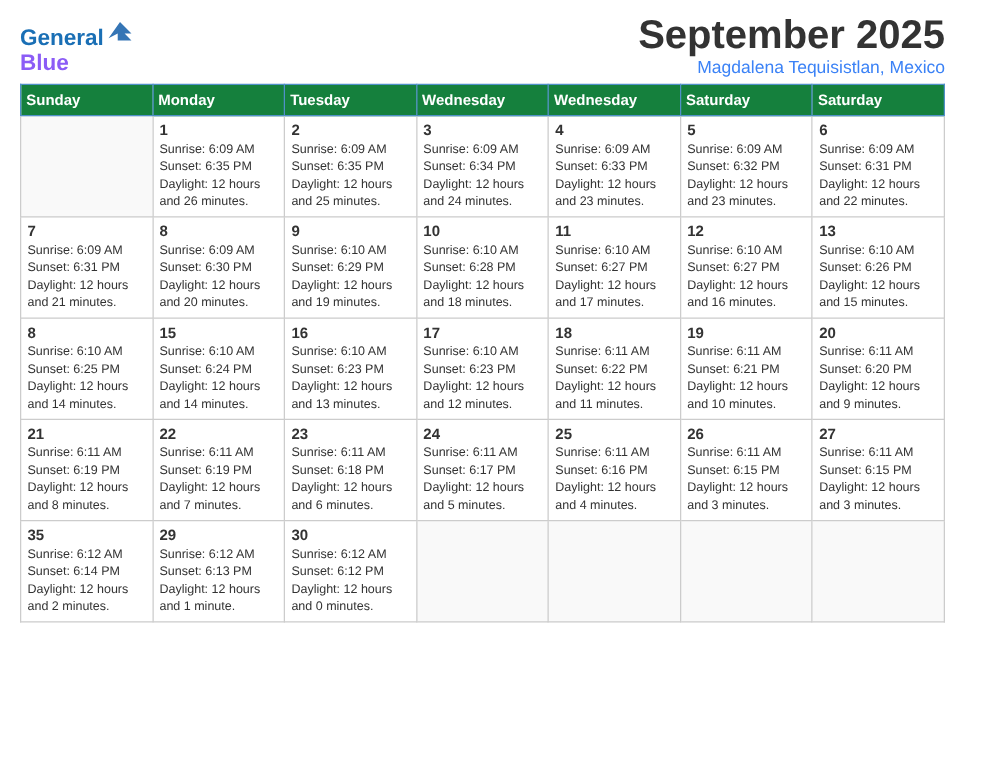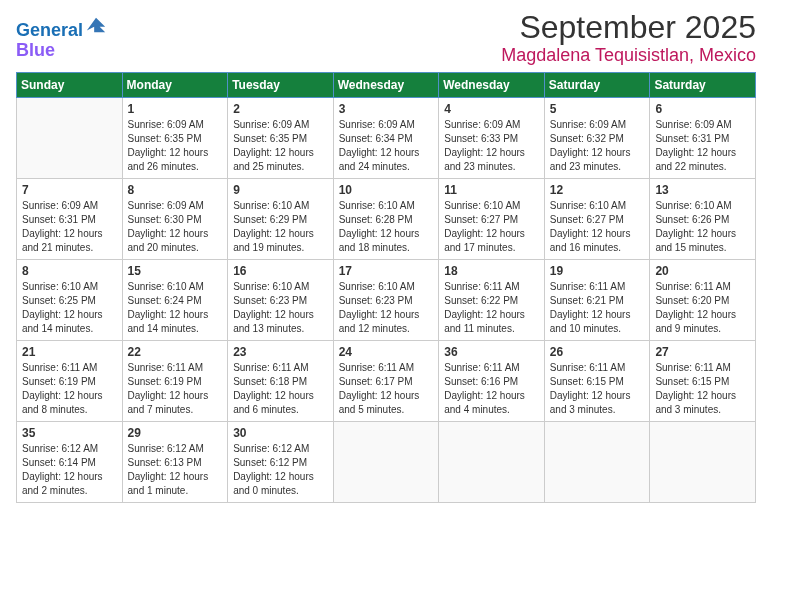--- a/index.html
+++ b/index.html
@@ -37,27 +37,27 @@
     .logo-icon {
       width: 22px;
       height: 22px;
       margin-left: 2px;
     }
     .title-block {
       text-align: right;
     }
     .main-title {
       font-size: 32px;
-      font-weight: normal;
+      font-weight: bold;
       color: #333;
       line-height: 1.1;
     }
     .subtitle {
-      font-size: 18px;
-      color: #be185d;
+      font-size: 14px;
+      color: #3b82f6;
     }
     .calendar {
       width: 100%;
       border-collapse: collapse;
       font-size: 11px;
     }
     .calendar thead tr th {
       background-color: #15803d;
       color: #fff;
       padding: 5px 4px;
@@ -221,21 +221,21 @@
           </td>
           <td>
             <span class="day-num">23</span>
             <div class="day-info">Sunrise: 6:11 AM<br>Sunset: 6:18 PM<br>Daylight: 12 hours<br>and 6 minutes.</div>
           </td>
           <td>
             <span class="day-num">24</span>
             <div class="day-info">Sunrise: 6:11 AM<br>Sunset: 6:17 PM<br>Daylight: 12 hours<br>and 5 minutes.</div>
           </td>
           <td>
-            <span class="day-num">36</span>
+            <span class="day-num">25</span>
             <div class="day-info">Sunrise: 6:11 AM<br>Sunset: 6:16 PM<br>Daylight: 12 hours<br>and 4 minutes.</div>
           </td>
           <td>
             <span class="day-num">26</span>
             <div class="day-info">Sunrise: 6:11 AM<br>Sunset: 6:15 PM<br>Daylight: 12 hours<br>and 3 minutes.</div>
           </td>
           <td>
             <span class="day-num">27</span>
             <div class="day-info">Sunrise: 6:11 AM<br>Sunset: 6:15 PM<br>Daylight: 12 hours<br>and 3 minutes.</div>
           </td>

